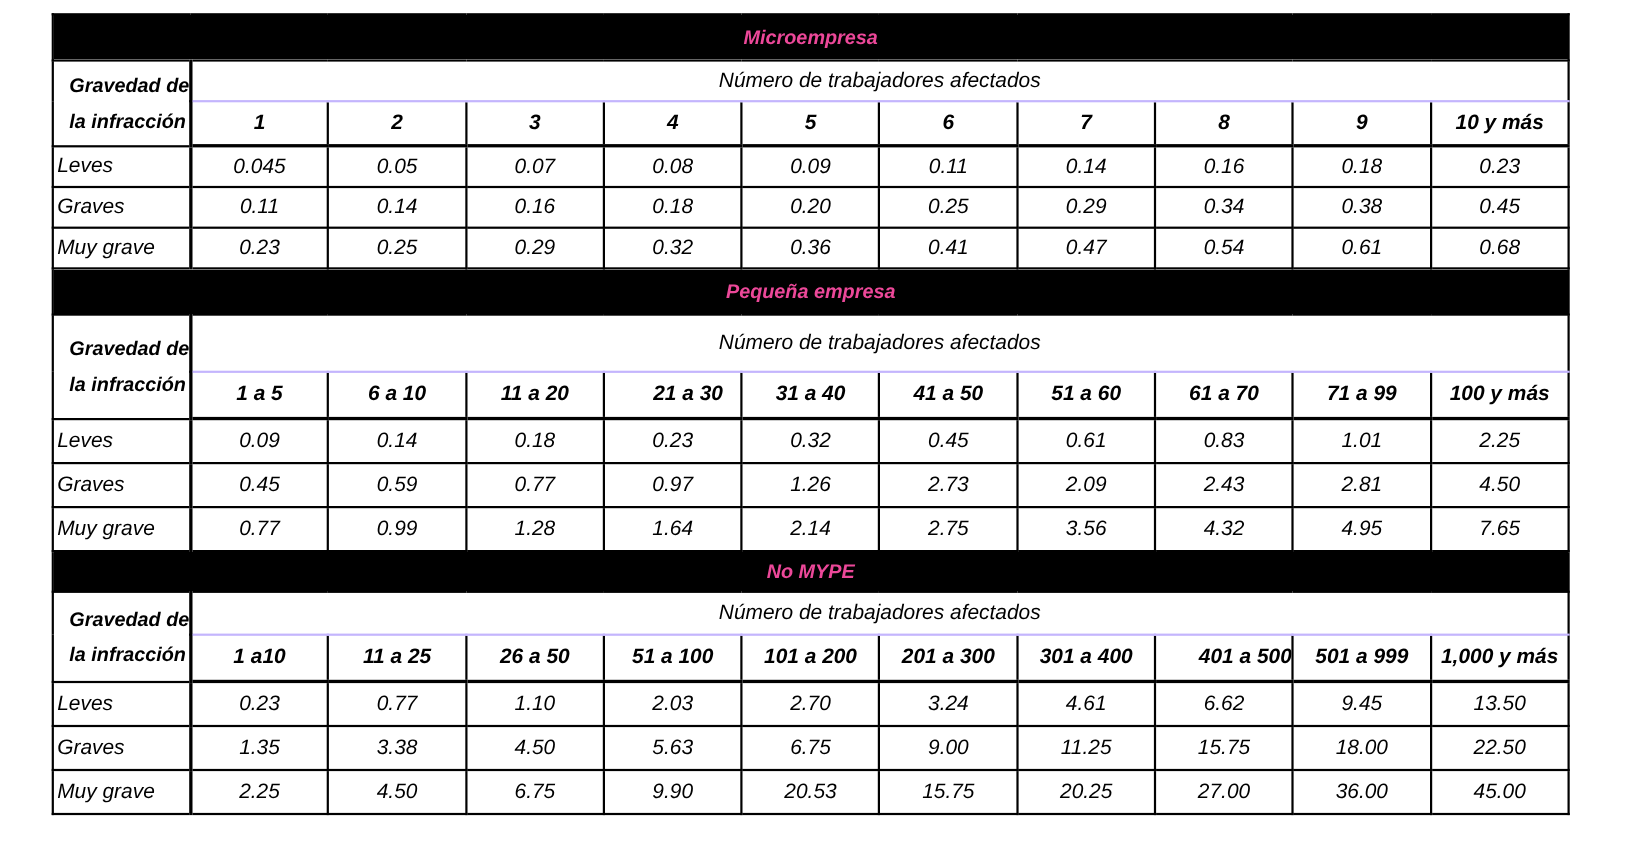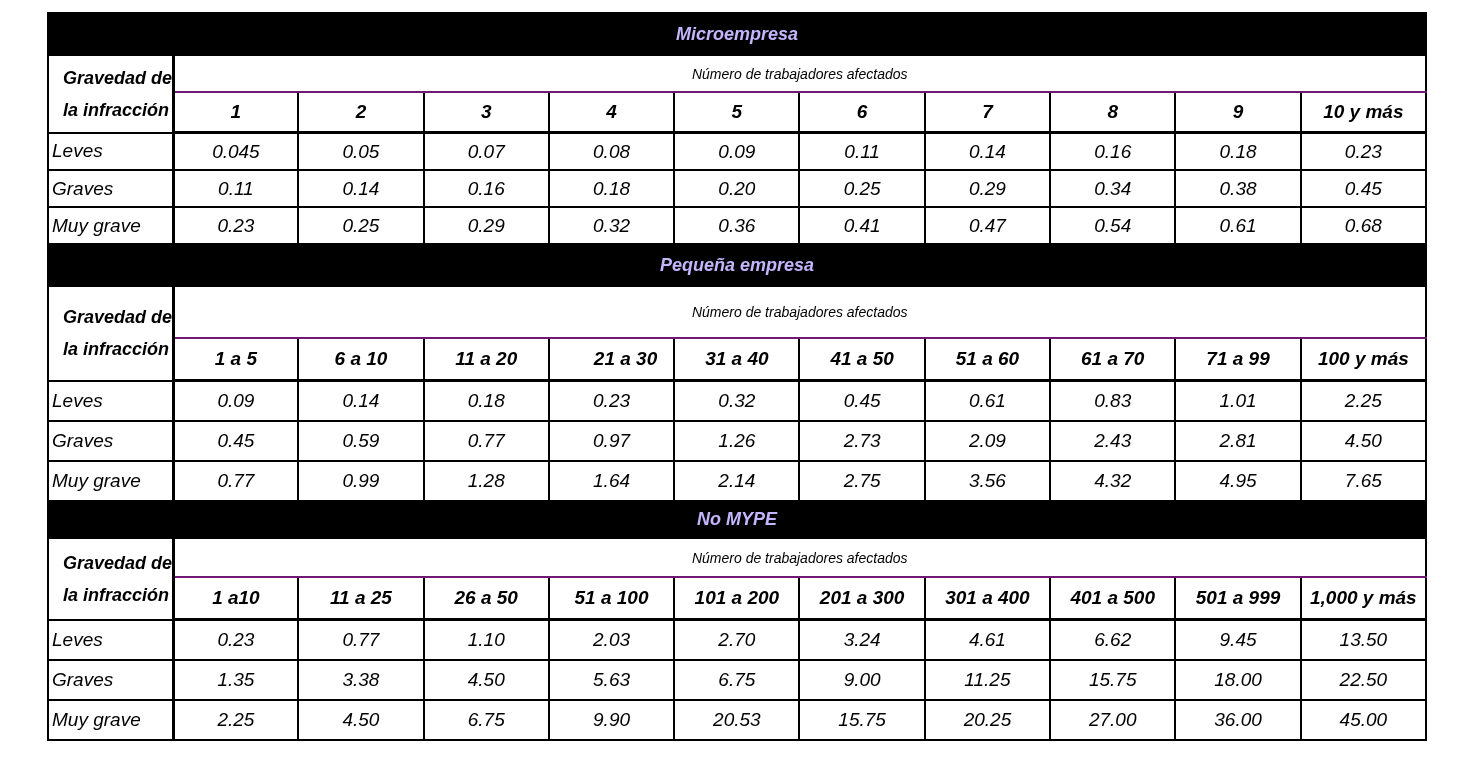--- a/index.html
+++ b/index.html
@@ -2,22 +2,22 @@
 <html><head>
 <meta charset="utf-8">
 <style>
   html, body { margin: 0; padding: 0; background: #ffffff; }
   body { width: 1483px; height: 769px; position: relative; overflow: hidden;
          font-family: "Liberation Sans", sans-serif; }
   .table-wrap { position: absolute; left: 47px; top: 12px; width: 1380px; }
   table { border-collapse: collapse; width: 1380px; table-layout: fixed; }
   td { border: 2px solid #000; padding: 0; text-align: center; font-style: italic;
        color: #000; font-size: 19px; white-space: nowrap; overflow: hidden; }
-  td.title { background: #000; color: #c4b5fd; font-weight: bold; font-size: 18px; height: 40px; }
-  td.sub { height: 35px; font-size: 14px; border-bottom: 2px solid #701a75; }
+  td.title { background: #000; color: #ec4899; font-weight: bold; font-size: 18px; height: 40px; }
+  td.sub { height: 35px; font-size: 19px; border-bottom: 2px solid #c4b5fd; }
   td.gravedad { text-align: left; font-weight: bold; font-size: 18px; vertical-align: middle;
                 line-height: 32px; padding-left: 14px; border-right: 3px solid #000; }
   td.colh { font-weight: bold; height: 38px; font-size: 19px; border-bottom: 3px solid #000; }
   td.rowh { text-align: left; padding-left: 3px; border-right: 3px solid #000; }
   tr.data td { height: 35px; }
   tr.data2 td { height: 38px; }
   col.c0 { width: 125px; }
 </style>
 </head>
 <body>
@@ -171,21 +171,21 @@
           <td colspan="10" class="sub" style="height: 37px;">Número de trabajadores afectados</td>
         </tr>
         <tr>
           <td class="colh" style="height: 40px;">1 a10</td>
           <td class="colh" style="height: 40px;">11 a 25</td>
           <td class="colh" style="height: 40px;">26 a 50</td>
           <td class="colh" style="height: 40px;">51 a 100</td>
           <td class="colh" style="height: 40px;">101 a 200</td>
           <td class="colh" style="height: 40px;">201 a 300</td>
           <td class="colh" style="height: 40px;">301 a 400</td>
-          <td class="colh" style="height: 40px;">401 a 500</td>
+          <td class="colh" style="height: 40px; text-align: right;">401 a 500</td>
           <td class="colh" style="height: 40px;">501 a 999</td>
           <td class="colh" style="height: 40px;">1,000 y más</td>
         </tr>
         <tr class="data2">
           <td class="rowh">Leves</td>
           <td>0.23</td>
           <td>0.77</td>
           <td>1.10</td>
           <td>2.03</td>
           <td>2.70</td>

